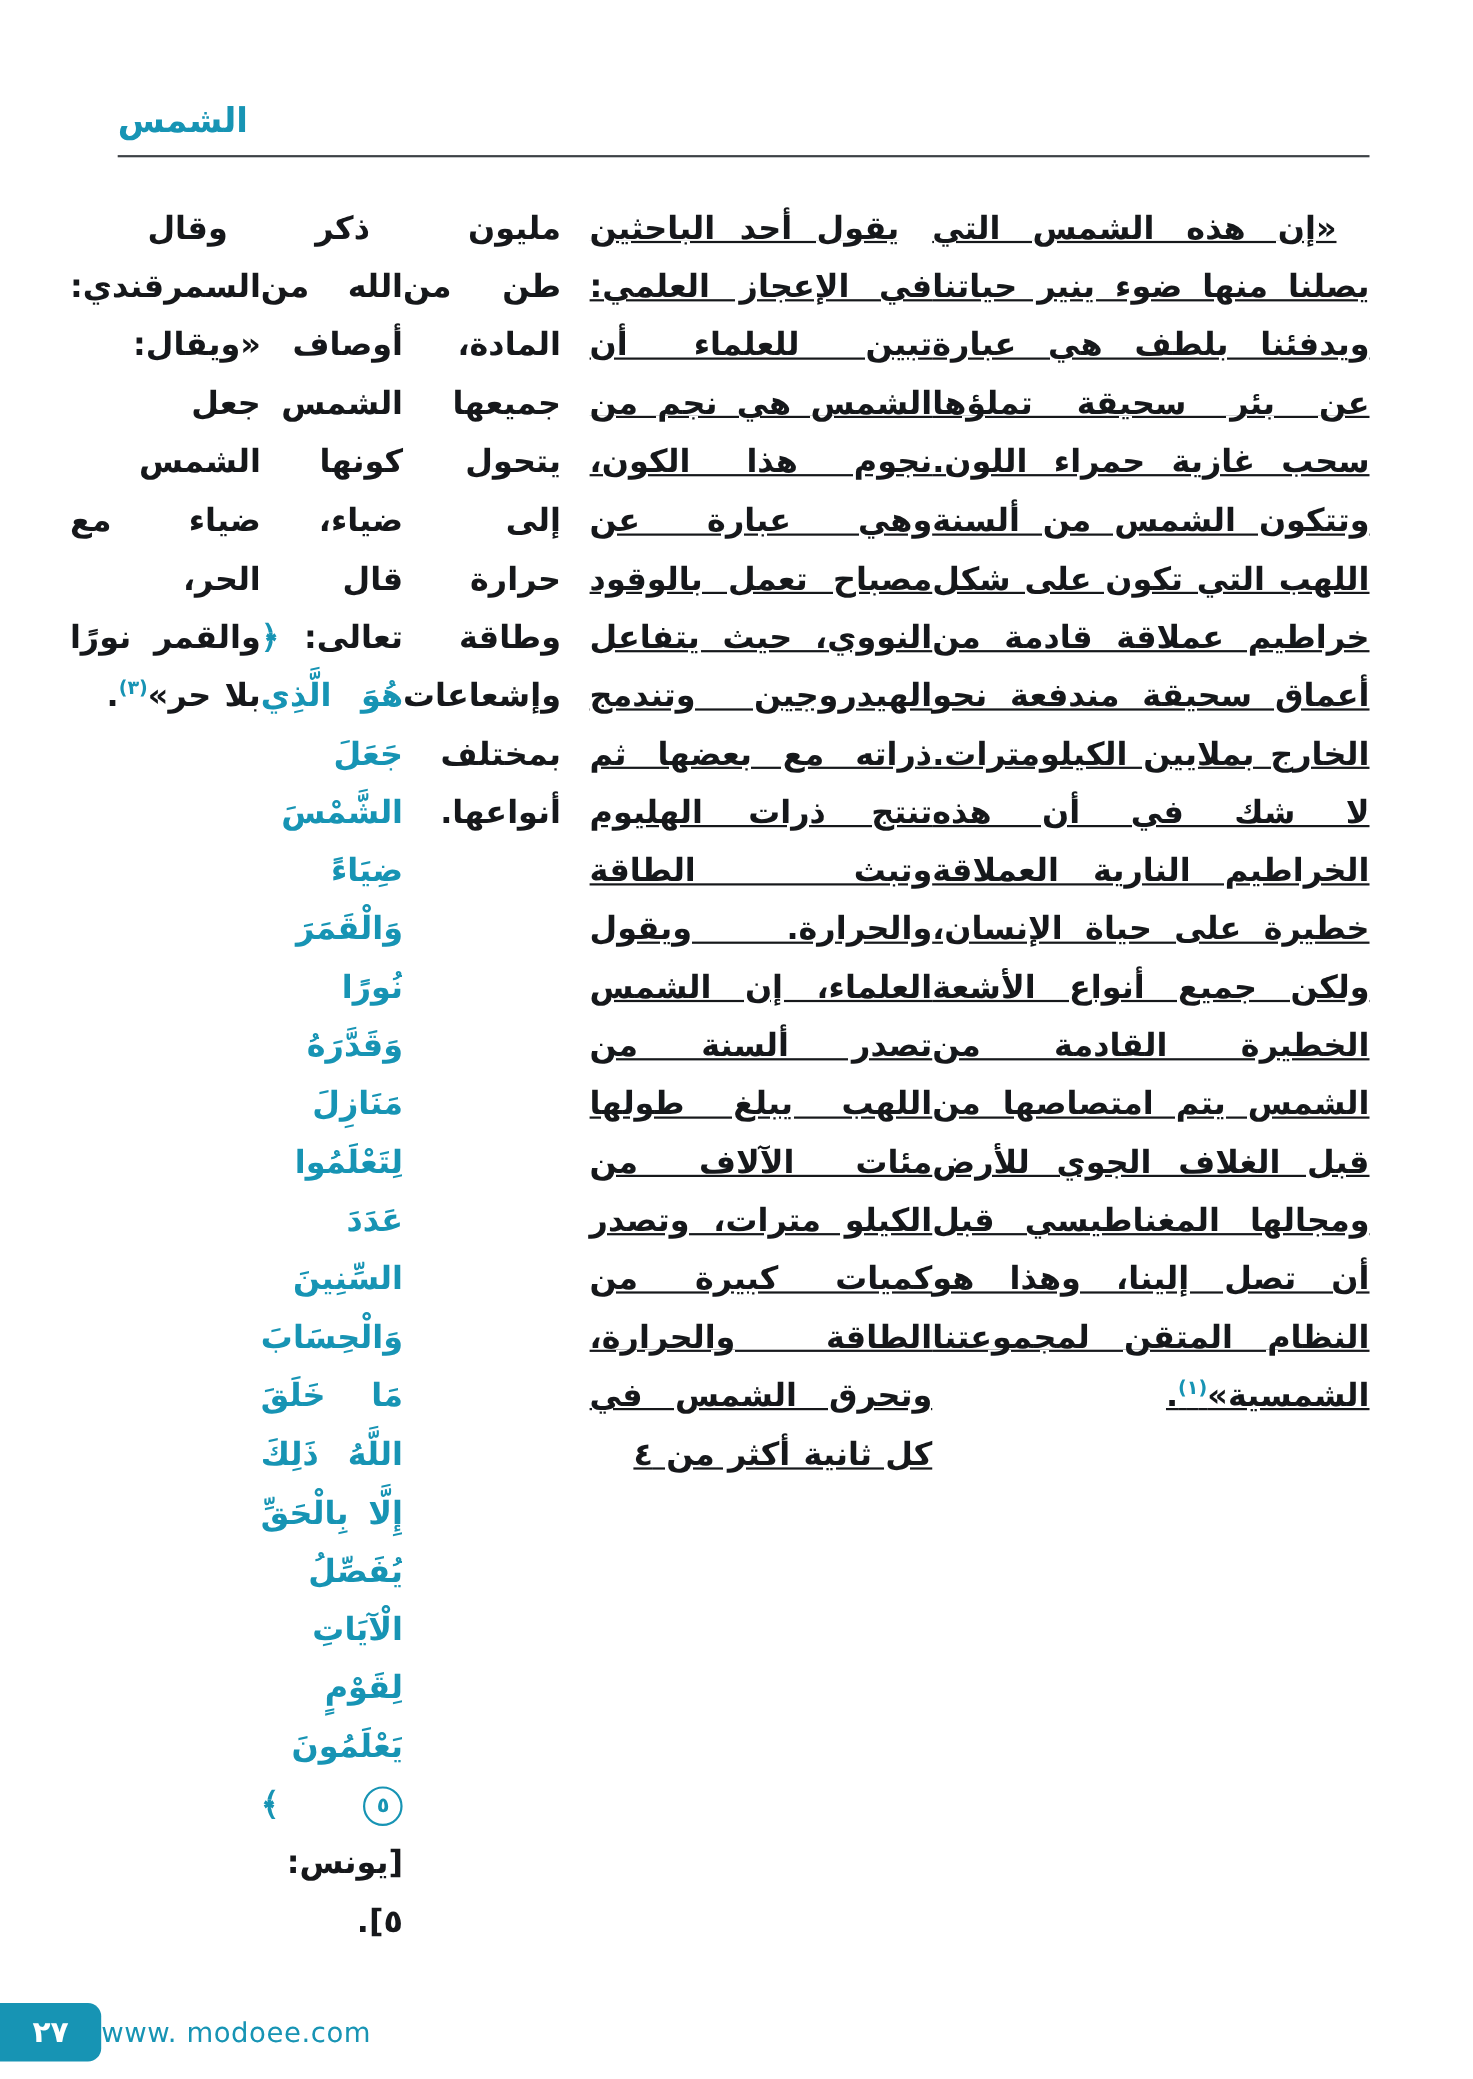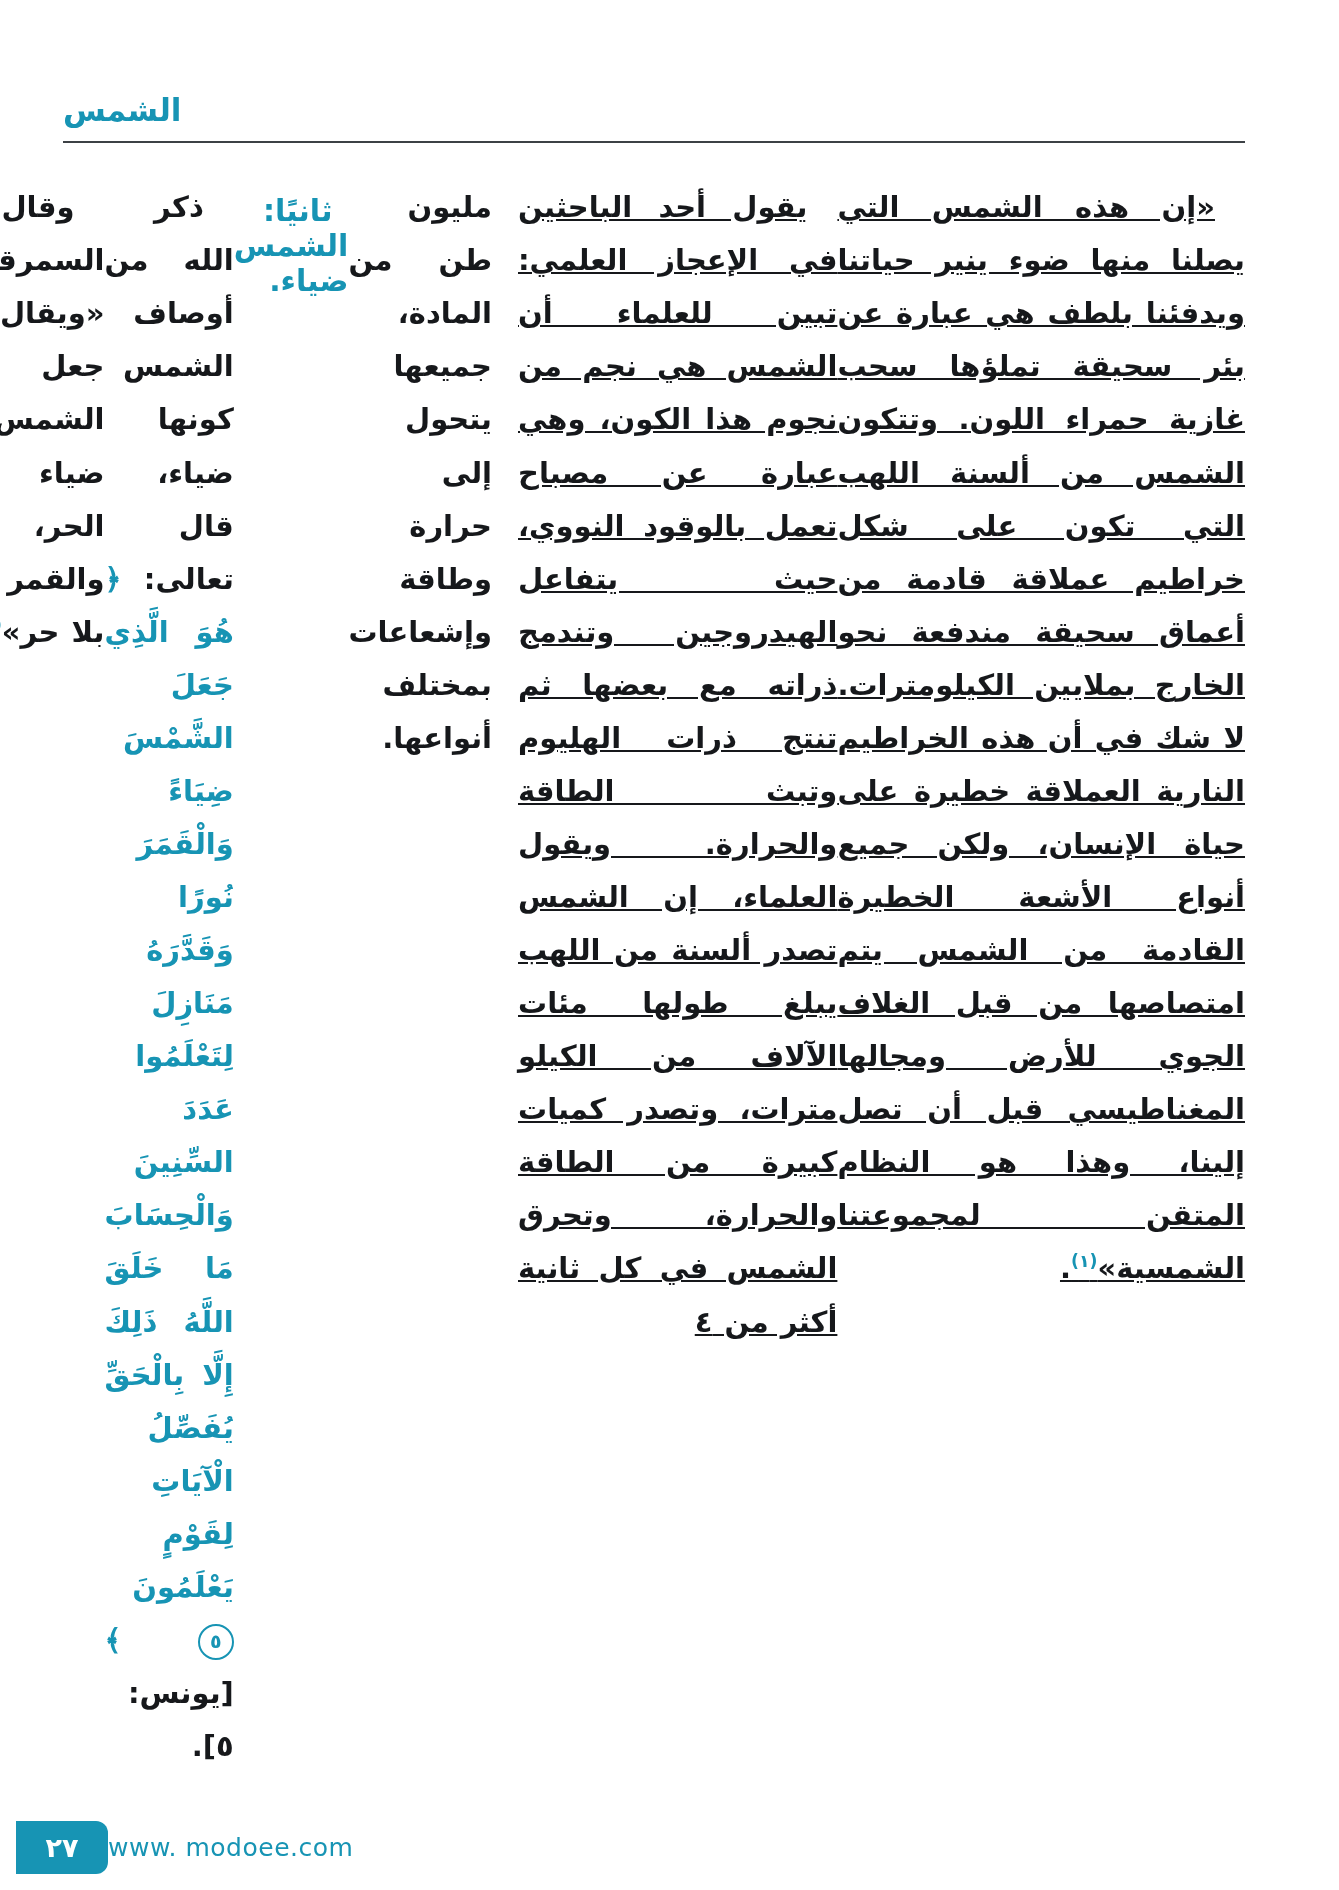--- a/index.html
+++ b/index.html
@@ -6,21 +6,21 @@
   *{ margin:0; padding:0; box-sizing:border-box; }
   html,body{ background:#ffffff; }
   .page{
     position:relative;
     width:1339px; height:1890px;
     background:#ffffff;
     direction:rtl;
     font-family:"DejaVu Sans", sans-serif;
     color:var(--ink);
     overflow:hidden;
-    padding:92px 94px 0 63px;
+    padding:92px 94px 0 107px;
   }
   
   .page-header .title{
     color:var(--accent);
     font-size:31px; font-weight:700;
     text-align:left;
     line-height:1.2;
   }
   .header-rule{ height:2px; background:#3c4145; margin-top:12px; }
   
@@ -55,21 +55,21 @@
   .col-right .footnotes{ width:77%; }
   .fn-rule{ height:5px; background:var(--accent); margin-bottom:16px; }
   .fn{
     font-size:23.5px; font-weight:700; line-height:1.52;
     text-align:justify; margin-bottom:8px; word-spacing:1px;
   }
   .fn-cont{ padding-left:4px; }
   .fn-num{ color:var(--accent); }
   
   .page-footer{
-    position:absolute; left:16px; bottom:16px;
+    position:absolute; left:0; bottom:16px;
     display:flex; align-items:center; direction:ltr;
   }
   .page-tab{
     width:92px; height:53px;
     background:var(--accent);
     border-radius:0 12px 12px 0;
     display:flex; align-items:center; justify-content:center;
   }
   .page-tab .num{ color:#ffffff; font-size:27px; font-weight:700; }
   .website{
@@ -91,21 +91,20 @@
 
     <section class="col col-right">
       <p class="para indent"><span>«إن هذه الشمس التي يصلنا منها ضوء ينير حياتنا ويدفئنا بلطف هي عبارة عن بئر سحيقة تملؤها سحب غازية حمراء اللون. وتتكون الشمس من ألسنة اللهب التي تكون على شكل خراطيم عملاقة قادمة من أعماق سحيقة مندفعة نحو الخارج بملايين الكيلومترات. لا شك في أن هذه الخراطيم النارية العملاقة خطيرة على حياة الإنسان، ولكن جميع أنواع الأشعة الخطيرة القادمة من الشمس يتم امتصاصها من قبل الغلاف الجوي للأرض ومجالها المغناطيسي قبل أن تصل إلينا، وهذا هو النظام المتقن لمجموعتنا الشمسية»</span><sup class="ref">(١)</sup><span>.</span></p>
       <p class="para indent">يقول أحد الباحثين في الإعجاز العلمي: تبين للعلماء أن الشمس هي نجم من نجوم هذا الكون، وهي عبارة عن مصباح تعمل بالوقود النووي، حيث يتفاعل الهيدروجين وتندمج ذراته مع بعضها ثم تنتج ذرات الهليوم وتبث الطاقة والحرارة. ويقول العلماء، إن الشمس تصدر ألسنة من اللهب يبلغ طولها مئات الآلاف من الكيلو مترات، وتصدر كميات كبيرة من الطاقة والحرارة، وتحرق الشمس في كل ثانية أكثر من ٤</p>
 
     </section>
 
     <section class="col col-left">
       <p class="para">مليون طن من المادة، جميعها يتحول إلى حرارة وطاقة وإشعاعات بمختلف أنواعها.</p>
 
-      <h2 class="heading">ثانيًا: الشمس ضياء.</h2>
 
       <p class="para indent"><span>ذكر الله من أوصاف الشمس كونها ضياء، قال تعالى: </span><span class="quran">﴿ هُوَ الَّذِي جَعَلَ الشَّمْسَ ضِيَاءً وَالْقَمَرَ نُورًا وَقَدَّرَهُ مَنَازِلَ لِتَعْلَمُوا عَدَدَ السِّنِينَ وَالْحِسَابَ مَا خَلَقَ اللَّهُ ذَلِكَ إِلَّا بِالْحَقِّ يُفَصِّلُ الْآيَاتِ لِقَوْمٍ يَعْلَمُونَ </span><span class="ayah-badge">٥</span><span class="quran"> ﴾ </span><span>[يونس: ٥].</span></p>
 
 
 
       <p class="para indent"><span>وقال السمرقندي: «ويقال: جعل الشمس ضياء مع الحر، والقمر نورًا بلا حر»</span><sup class="ref">(٣)</sup><span>.</span></p>
 
     </section>
 
   </main>

